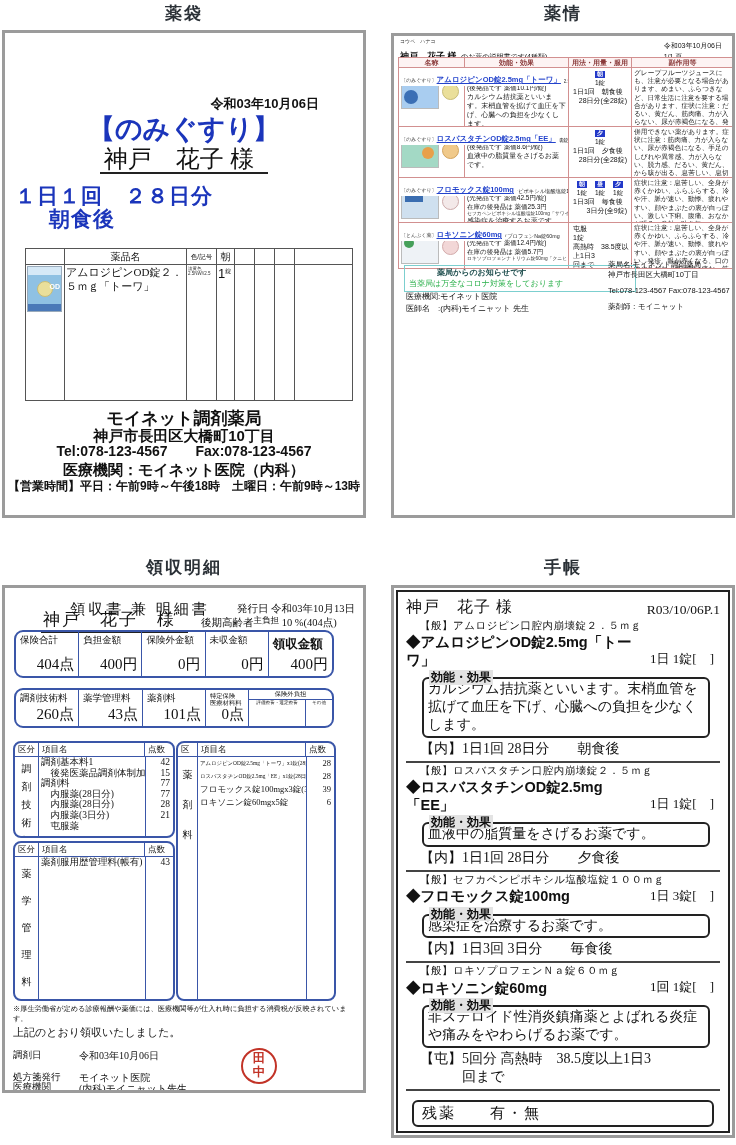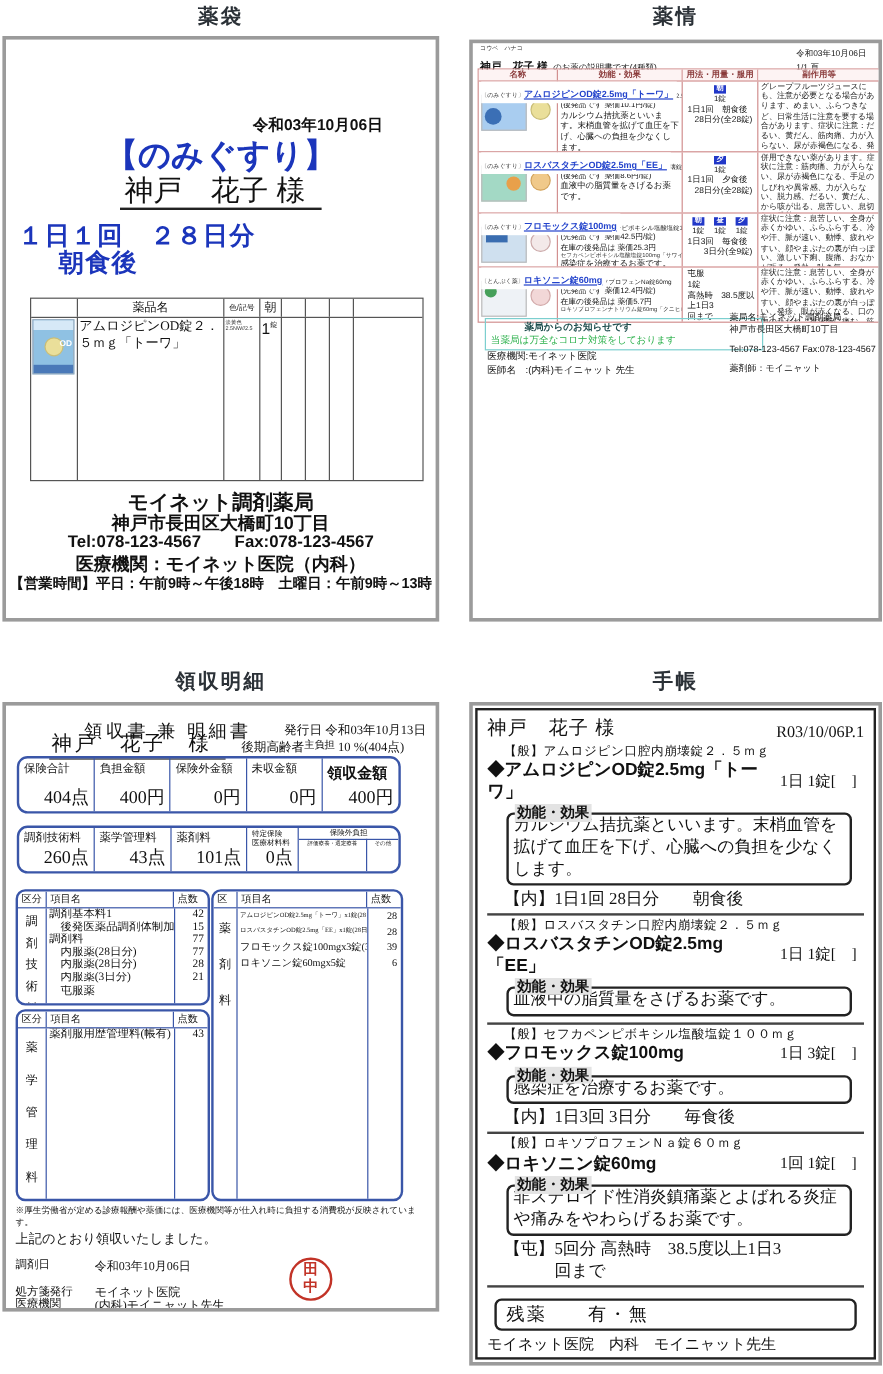--- a/index.html
+++ b/index.html
@@ -141,21 +141,21 @@
   .stamp span{display:block;width:1em;word-break:break-all;text-align:center;}
 
   
   .nb-inner{position:absolute;inset:2px;border:2px solid #222;padding:5px 8px 3px;box-sizing:border-box;
             font-family:"Liberation Serif",serif;overflow:hidden;}
   .nb-head{display:flex;justify-content:space-between;align-items:flex-end;}
   .nb-patient{font-size:16px;letter-spacing:1px;}
   .nb-datepage{font-size:13.5px;}
   .nb-entry{border-bottom:2px solid #444;padding:1px 0 3px;}
   .nb-generic{font-size:10.5px;margin-left:14px;letter-spacing:0.5px;}
-  .nb-nameline{display:flex;align-items:center;}
+  .nb-nameline{display:flex;align-items:flex-end;}
   .nb-name{font-size:14.5px;font-weight:bold;font-family:"Liberation Sans",sans-serif;flex:1;line-height:1.25;}
   .nb-dose{font-size:13px;white-space:nowrap;padding:0 6px 1px 0;}
   .nb-effect{border:2px solid #222;border-radius:6px;margin:8px 10px 2px 16px;padding:1px 4px 2px;position:relative;}
   .nb-effect-label{position:absolute;top:-9px;left:5px;background:#e3e3e3;font-family:"Liberation Sans",sans-serif;font-weight:bold;font-size:12px;line-height:1.2;padding:0 2px;}
   .nb-effect-text{font-size:14px;line-height:1.27;}
   .nb-usage{font-size:14px;margin:2px 0 0 14px;white-space:pre-line;}
   .nb-leftover{border:2px solid #222;border-radius:6px;margin:9px 6px 3px;padding:2px 8px;font-size:15px;letter-spacing:2px;}
   .nb-foot{font-size:12.5px;line-height:1.32;margin-top:1px;}
 </style>
 </head>
@@ -525,20 +525,21 @@
       <div class="nb-entry">
         <div class="nb-generic">【般】ロスバスタチン口腔内崩壊錠２．５ｍｇ</div>
         <div class="nb-nameline">
           <span class="nb-name">◆ロスバスタチンOD錠2.5mg「EE」</span>
           <span class="nb-dose">1日 1錠[　]</span>
         </div>
         <div class="nb-effect">
           <span class="nb-effect-label">効能・効果</span>
           <div class="nb-effect-text">血液中の脂質量をさげるお薬です。</div>
         </div>
+        <div class="nb-usage">【内】1日1回 28日分　　夕食後</div>
       </div>
 
       <div class="nb-entry">
         <div class="nb-generic">【般】セフカペンピボキシル塩酸塩錠１００ｍｇ</div>
         <div class="nb-nameline">
           <span class="nb-name">◆フロモックス錠100mg</span>
           <span class="nb-dose">1日 3錠[　]</span>
         </div>
         <div class="nb-effect">
           <span class="nb-effect-label">効能・効果</span>

